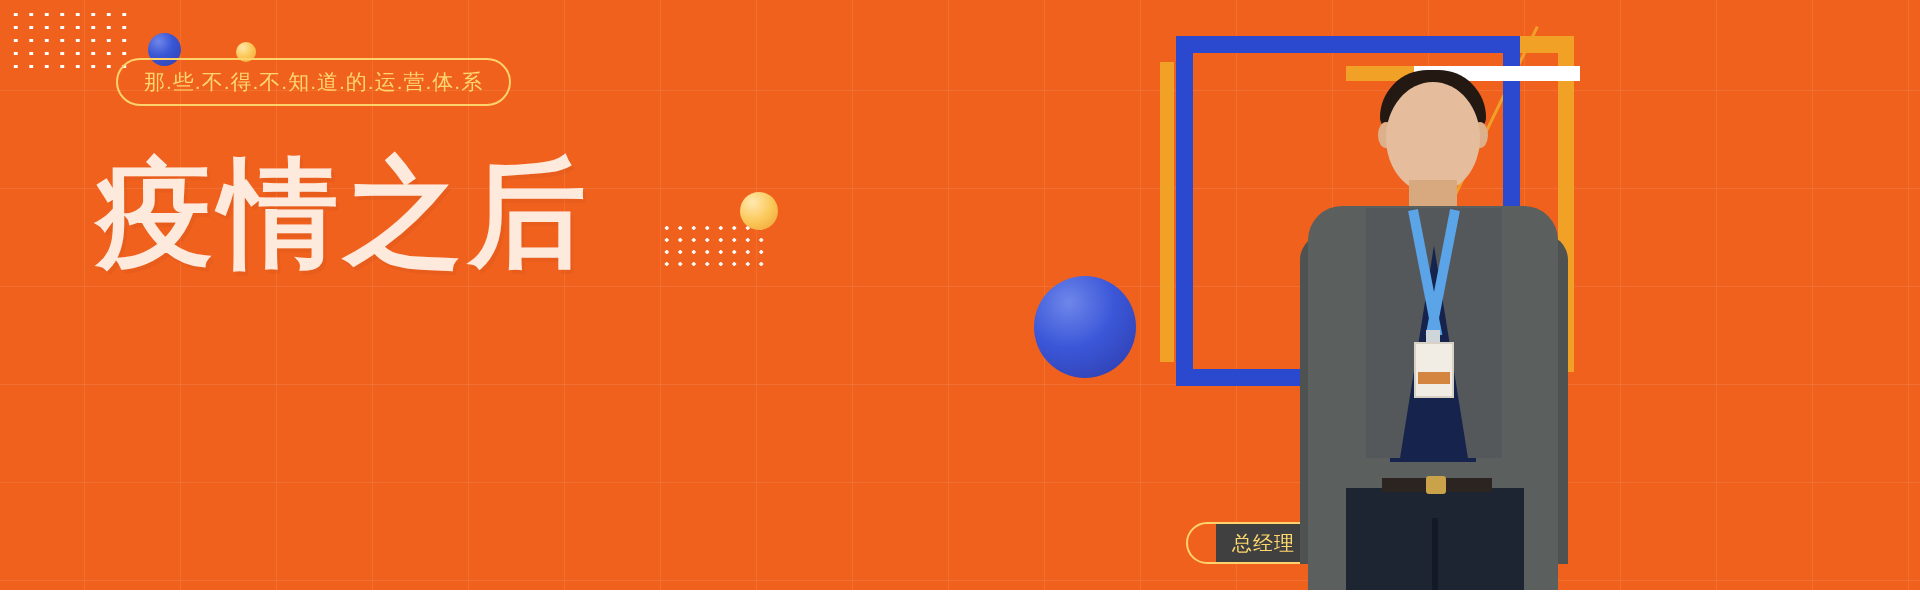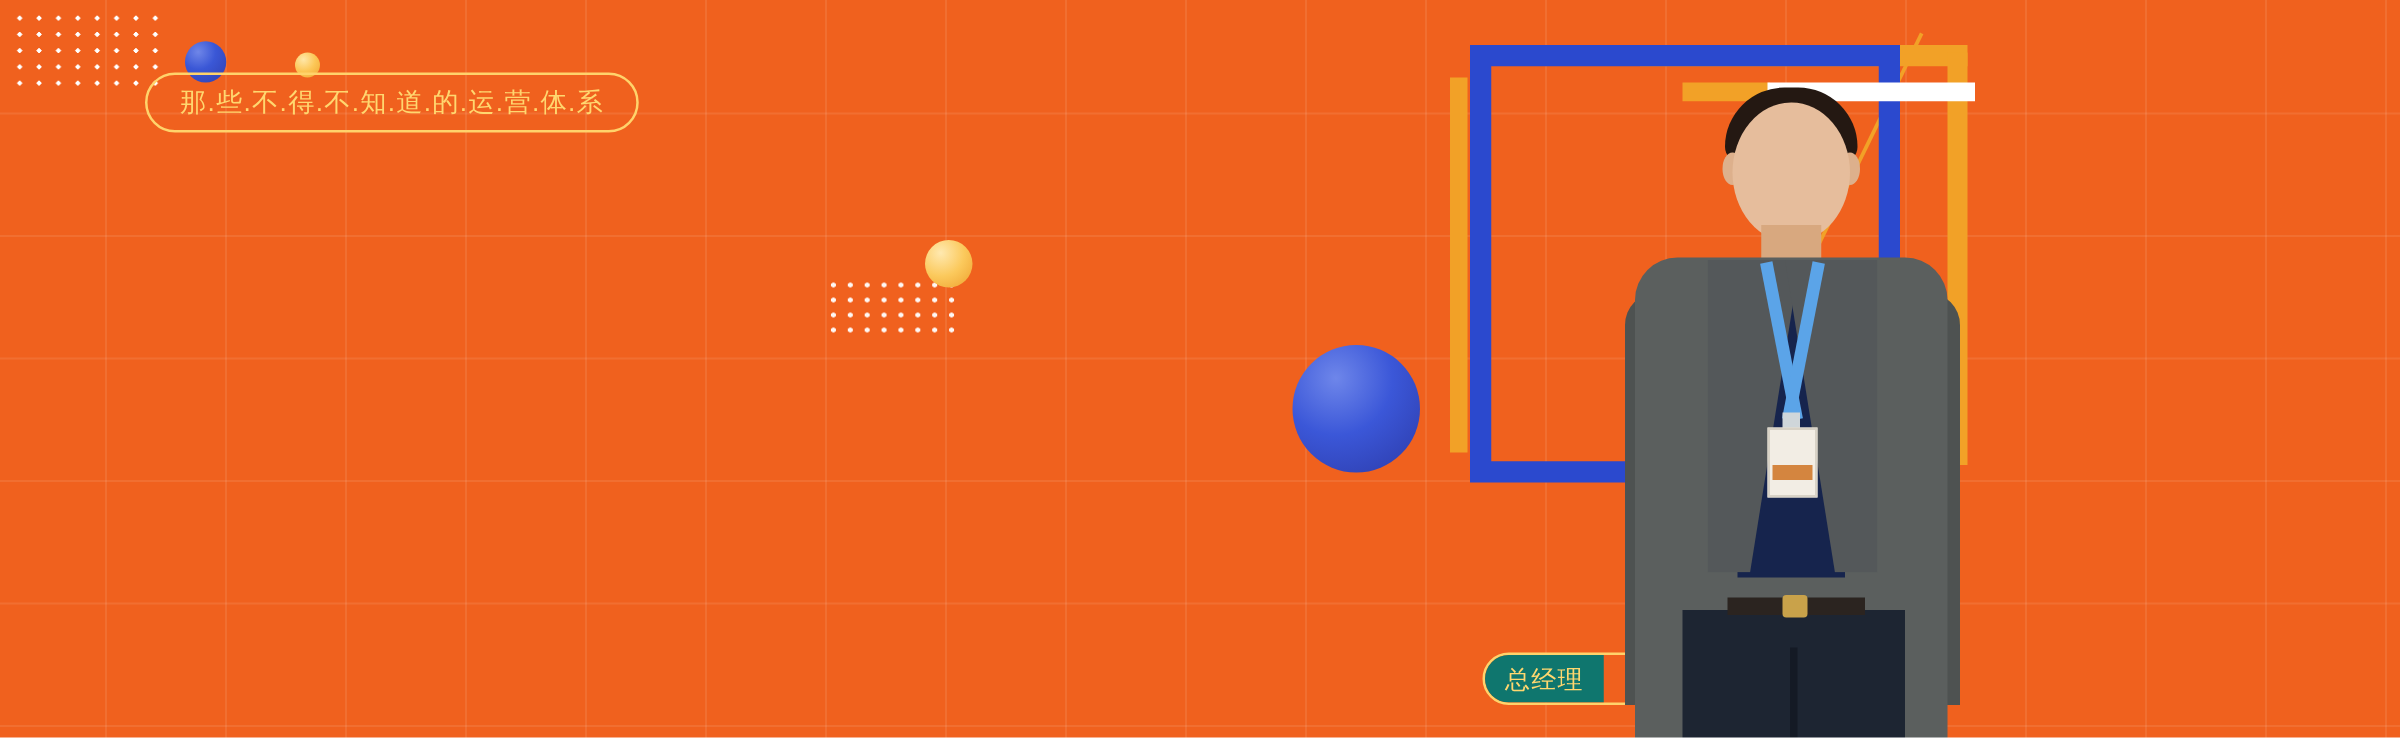--- a/index.html
+++ b/index.html
@@ -91,23 +91,23 @@
   }
 
   
   .speaker-badge {
     position:absolute; left:1186px; top:522px;
     height:42px;
     border:2px solid #ffd36b; border-radius:21px;
     display:flex; align-items:stretch; overflow:hidden;
   }
   .speaker-role {
-    background:#0f766e; color:#ffd76f;
+    background:#404040; color:#ffd76f;
     display:flex; align-items:center; justify-content:center;
-    padding:12px 16px; font-size:20px; letter-spacing:1px;
+    padding:12px 16px; font-size:20px; letter-spacing:1px;margin-left:28px;
   }
   .speaker-name {
     color:#ffffff; font-weight:bold;
     display:flex; align-items:center; justify-content:center;
     padding:0 20px; font-size:23px; letter-spacing:2px;
   }
 
   
   .frame-wrap { position:absolute; left:1160px; top:20px; width:760px; height:580px; }
 
@@ -246,20 +246,21 @@
 
   <div class="sphere sphere-blue-sm"></div>
   <div class="sphere sphere-yellow-sm"></div>
   <div class="sphere sphere-yellow-md"></div>
   <div class="sphere sphere-blue-lg"></div>
 
   <div class="kicker">
     <span>那.些.不.得.不.知.道.的.运.营.体.系</span>
   </div>
 
+  <div class="title-main">疫情之后</div>
 
 
   <div class="speaker-badge">
     <div class="speaker-role">总经理</div>
     <div class="speaker-name">朱越</div>
   </div>
 
   <div class="frame-wrap">
     <div class="frame-diag"></div>
     <div class="frame-orange-top"></div>

